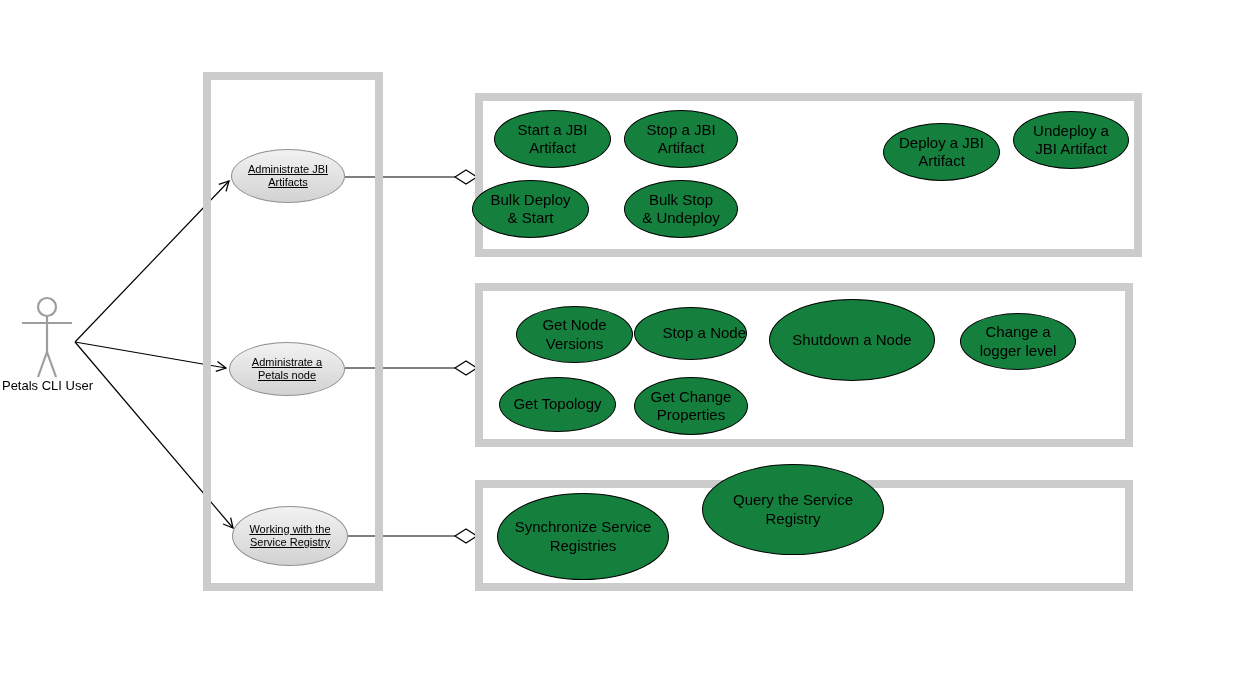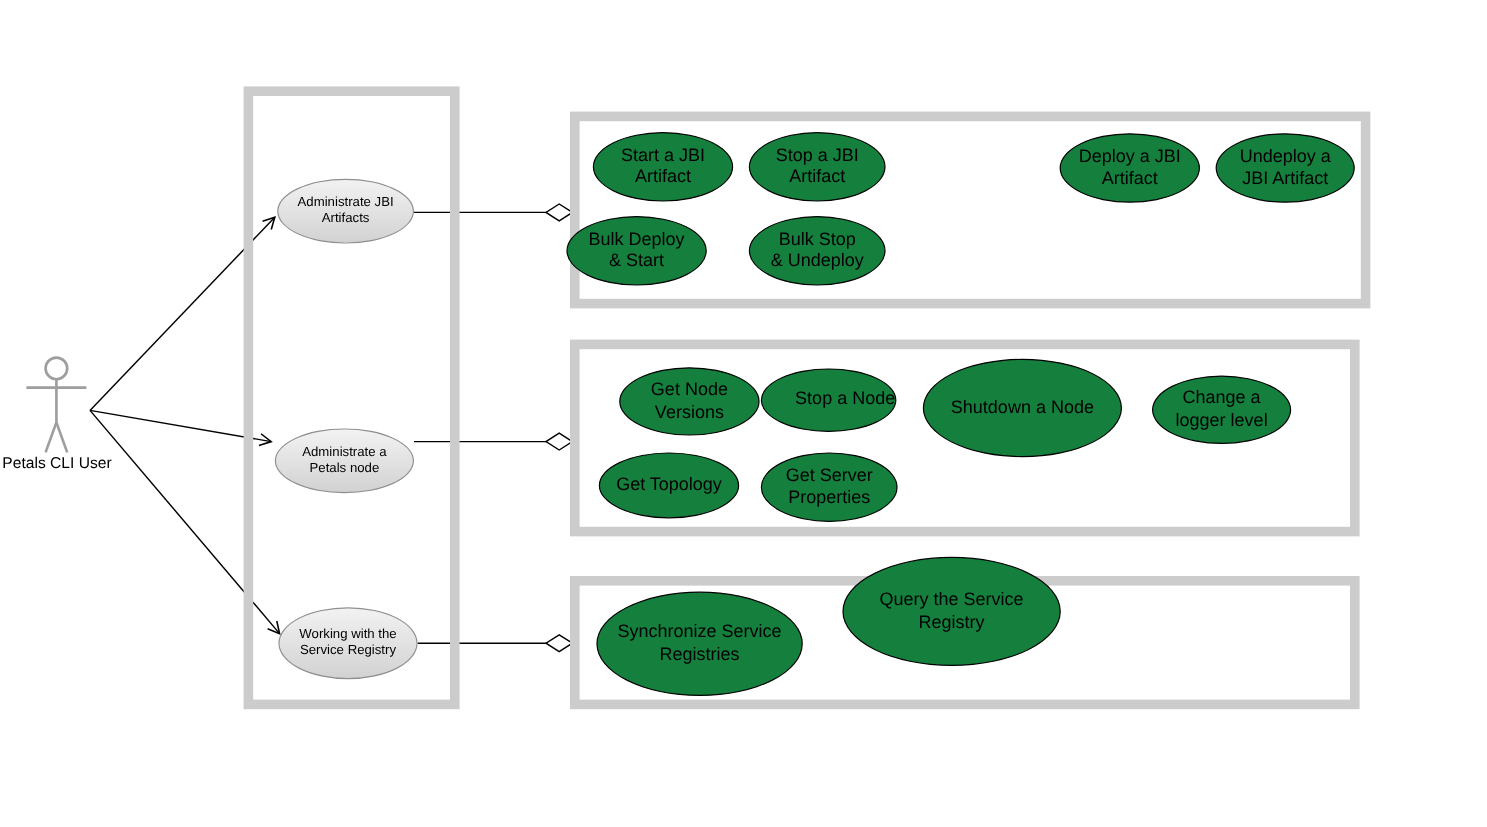--- a/index.html
+++ b/index.html
@@ -37,20 +37,21 @@
   }
   .uc-sub {
     background: #15803d;
     border: 1.5px solid #000000;
     font-size: 15px;
   }
   .uc-primary {
     background: linear-gradient(to bottom, #f2f2f2 0%, #d2d2d2 100%);
     border: 1px solid #8f8f8f;
     font-size: 11px;
+    text-decoration: underline;
   }
   .actor-label {
     position: absolute;
     left: 0px; top: 378px;
     width: 95px;
     text-align: center;
     font-size: 13px;
   }
 </style>
 </head>
@@ -95,38 +96,38 @@
 
   <div class="frame" style="left:203px; top:72px; width:180px; height:519px;"></div>
   <div class="frame" style="left:475px; top:93px; width:667px; height:164px;"></div>
   <div class="frame" style="left:475px; top:283px; width:658px; height:164px;"></div>
   <div class="frame" style="left:475px; top:480px; width:658px; height:111px;"></div>
 
   <div class="uc uc-primary" style="left:231px; top:149px; width:114px; height:54px;">
     <span>Administrate JBI
 Artifacts</span>
   </div>
-  <div class="uc uc-primary" style="left:229px; top:357px; width:116px; height:54px;align-items:center;">
+  <div class="uc uc-primary" style="left:229px; top:342px; width:116px; height:54px;align-items:center;">
     <span>Administrate a
 Petals node</span>
   </div>
   <div class="uc uc-primary" style="left:232px; top:506px; width:116px; height:60px;">
     <span>Working with the
 Service Registry</span>
   </div>
 
   <div class="uc uc-sub" style="left:494px; top:110px; width:117px; height:58px;">
     <span>Start a JBI
 Artifact</span>
   </div>
   <div class="uc uc-sub" style="left:624px; top:110px; width:114px; height:58px;">
     <span>Stop a JBI
 Artifact</span>
   </div>
-  <div class="uc uc-sub" style="left:883px; top:111px; width:117px; height:58px;text-align:center;">
+  <div class="uc uc-sub" style="left:883px; top:123px; width:117px; height:58px;text-align:center;">
     <span>Deploy a JBI
 Artifact</span>
   </div>
   <div class="uc uc-sub" style="left:1013px; top:111px; width:116px; height:58px;">
     <span>Undeploy a
 JBI Artifact</span>
   </div>
   <div class="uc uc-sub" style="left:472px; top:180px; width:117px; height:58px;">
     <span>Bulk Deploy
 &amp; Start</span>
@@ -147,21 +148,21 @@
     <span>Shutdown a Node</span>
   </div>
   <div class="uc uc-sub" style="left:960px; top:313px; width:116px; height:57px;">
     <span>Change a
 logger level</span>
   </div>
   <div class="uc uc-sub" style="left:499px; top:377px; width:117px; height:55px;">
     <span>Get Topology</span>
   </div>
   <div class="uc uc-sub" style="left:634px; top:377px; width:114px; height:58px;">
-    <span>Get Server
+    <span>Get Change
 Properties</span>
   </div>
 
   <div class="uc uc-sub" style="left:497px; top:493px; width:172px; height:87px;">
     <span>Synchronize Service
 Registries</span>
   </div>
   <div class="uc uc-sub" style="left:702px; top:464px; width:182px; height:91px;">
     <span>Query the Service
 Registry</span>

